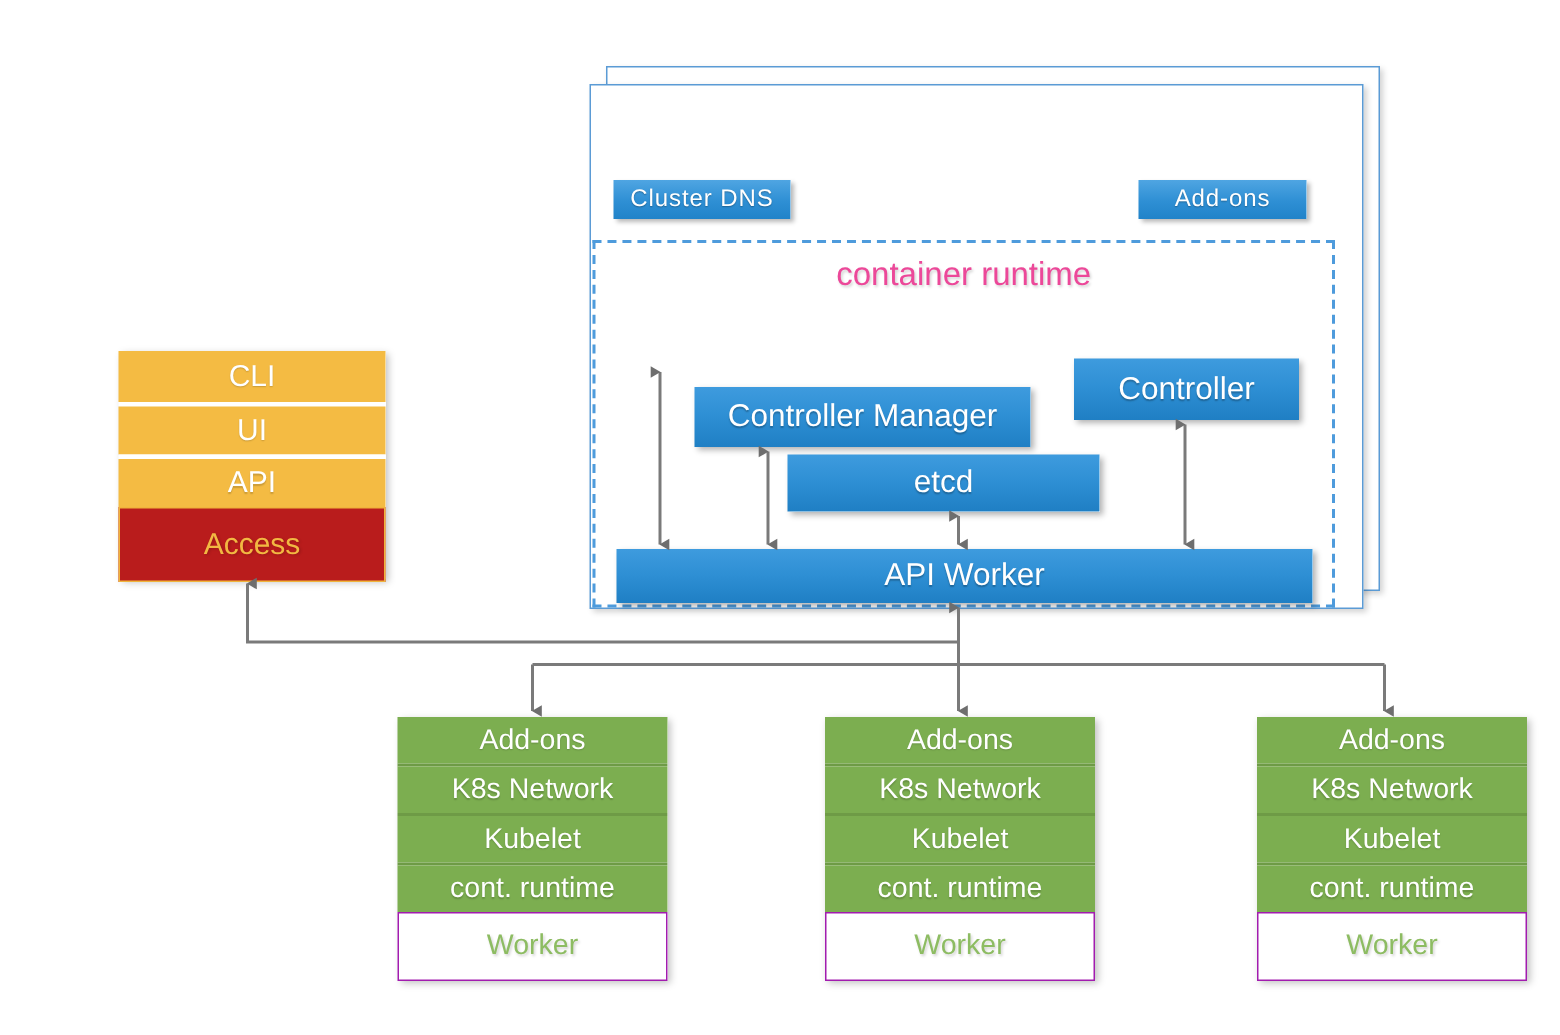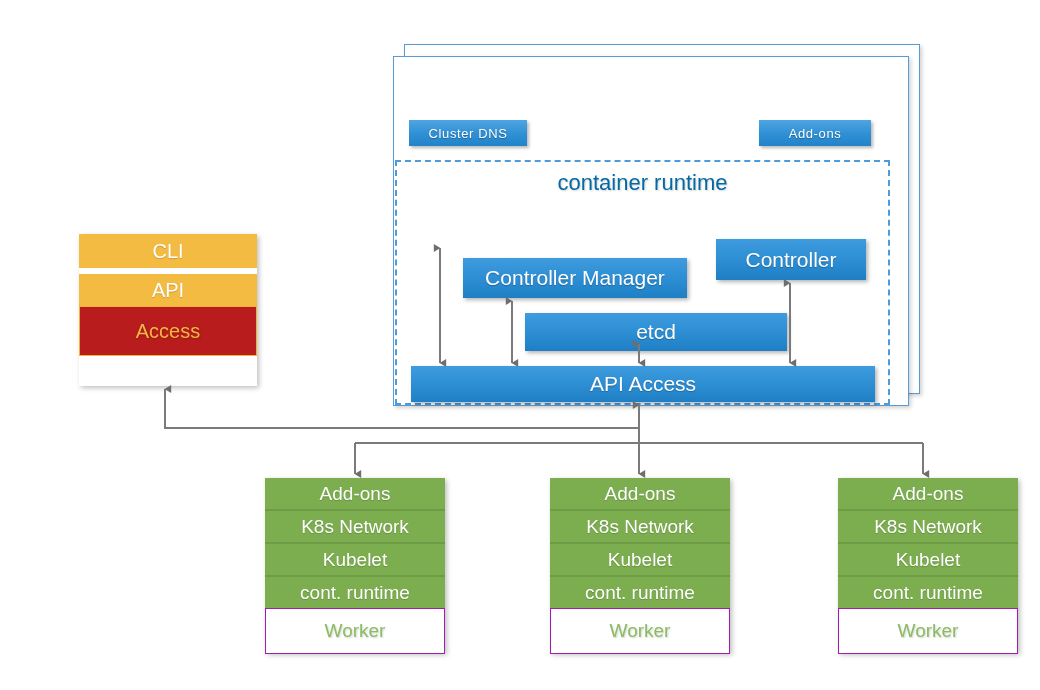--- a/index.html
+++ b/index.html
@@ -32,39 +32,39 @@
 
   
   .dashed{
     border:2px dashed #4E9BDC;
     background:transparent;
   }
   .runtime-title{
     position:absolute;left:0;right:0;top:8px;
     text-align:center;
     font-size:22px;
-    color:#0369a1;
+    color:#ec4899;
     text-shadow:1px 1px 2px rgba(0,0,0,.18);
   }
 
   
   .bluebox{
     background:linear-gradient(180deg,#3E9BDE 0%,#2E8FD4 48%,#1F7FC4 100%);
     color:#ffffff;
     display:flex;align-items:center;justify-content:center;
     font-size:21px;
     text-shadow:0 1px 1px rgba(0,0,0,.25);
     box-shadow:2px 2px 4px rgba(0,0,0,.30);
     white-space:nowrap;
   }
   .pill{
     background:linear-gradient(180deg,#4FA5E2 0%,#2E8FD4 55%,#2183C9 100%);
     color:#ffffff;
     display:flex;align-items:center;justify-content:center;
-    font-size:13px;
+    font-size:16px;
     letter-spacing:.6px;
     text-shadow:0 1px 1px rgba(0,0,0,.3);
     box-shadow:2px 2px 3px rgba(0,0,0,.28);
     white-space:nowrap;
   }
 
   
   .stackwrap{position:absolute;box-shadow:2px 2px 5px rgba(0,0,0,.25);}
   .obar{
     background:#F4BB43;
@@ -115,29 +115,30 @@
   <div class="abs pill" style="left:409px;top:120px;width:118px;height:26px;">Cluster DNS</div>
   <div class="abs pill" style="left:759px;top:120px;width:112px;height:26px;">Add-ons</div>
 
   <div class="abs dashed" style="left:395px;top:160px;width:495px;height:245px;">
     <div class="runtime-title">container runtime</div>
   </div>
 
 
   <div class="abs bluebox" style="left:463px;top:258px;width:224px;height:40px;">Controller Manager</div>
 
-  <div class="abs bluebox" style="left:525px;top:313px;width:262px;height:38px;">etcd</div>
+  <div class="abs bluebox" style="left:525px;top:303px;width:208px;height:38px;">etcd</div>
 
   <div class="abs bluebox" style="left:716px;top:239px;width:150px;height:41px;">Controller</div>
 
-  <div class="abs bluebox" style="left:411px;top:366px;width:464px;height:36px;">API Access</div>
+  <div class="abs bluebox" style="left:411px;top:366px;width:464px;height:36px;">API Worker</div>
 
   <div class="stackwrap" style="left:79px;top:234px;width:178px;height:152px;">
     <div class="obar" style="height:34px;">CLI</div>
     <div style="height:3px;background:#ffffff;"></div>
+    <div class="obar" style="height:32px;">UI</div>
     <div style="height:3px;background:#ffffff;"></div>
     <div class="obar" style="height:32px;">API</div>
     <div class="ofoot" style="height:48px;">Access</div>
   </div>
 
   <div class="stackwrap" style="left:265px;top:478px;width:180px;height:175px;">
     <div class="gbar" style="height:31px;">Add-ons</div>
     <div class="sep"></div>
     <div class="gbar" style="height:31px;">K8s Network</div>
     <div class="sep"></div>

